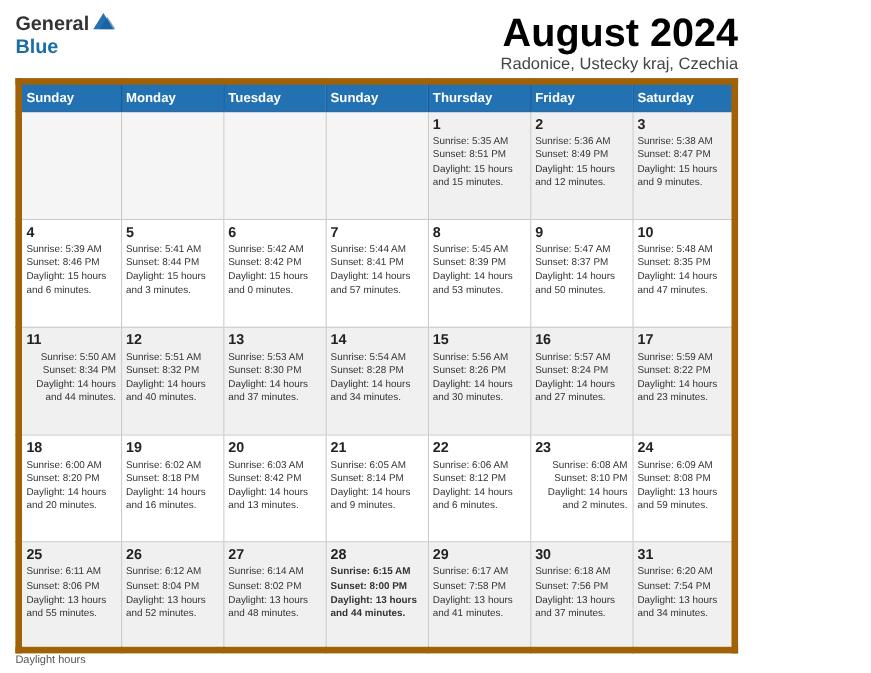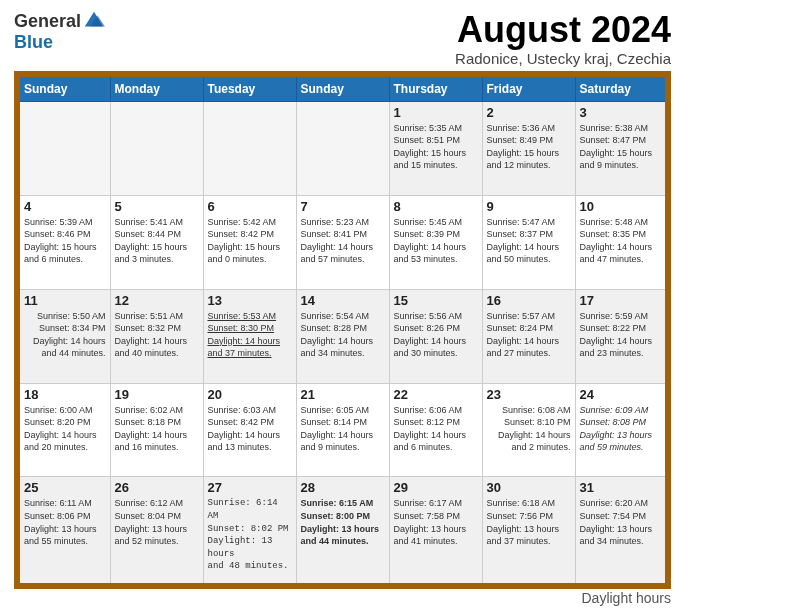--- a/index.html
+++ b/index.html
@@ -95,24 +95,24 @@
       color: #222;
       display: block;
       margin-bottom: 2px;
     }
     .day-info {
       font-size: 9px;
       color: #333;
       line-height: 1.4;
     }
     .footer-note {
-      font-size: 14px;
+      font-size: 10px;
       color: #555;
       margin-top: 1px;
-      text-align: right;
+      text-align: left;
     }
     table {
       border-collapse: collapse;
       width: 100%;
     }
   </style>
 </head>
 <body>
 
 <div class="page">
@@ -190,21 +190,21 @@
           </td>
           <td>
             <span class="day-number">6</span>
             <div class="day-info" style="white-space: pre-line;">Sunrise: 5:42 AM
 Sunset: 8:42 PM
 Daylight: 15 hours
 and 0 minutes.</div>
           </td>
           <td>
             <span class="day-number">7</span>
-            <div class="day-info" style="white-space: pre-line;">Sunrise: 5:23 AM
+            <div class="day-info" style="white-space: pre-line;">Sunrise: 5:44 AM
 Sunset: 8:41 PM
 Daylight: 14 hours
 and 57 minutes.</div>
           </td>
           <td>
             <span class="day-number">8</span>
             <div class="day-info" style="white-space: pre-line;">Sunrise: 5:45 AM
 Sunset: 8:39 PM
 Daylight: 14 hours
 and 53 minutes.</div>
@@ -234,21 +234,21 @@
           </td>
           <td class="shade">
             <span class="day-number">12</span>
             <div class="day-info" style="white-space: pre-line;">Sunrise: 5:51 AM
 Sunset: 8:32 PM
 Daylight: 14 hours
 and 40 minutes.</div>
           </td>
           <td class="shade">
             <span class="day-number">13</span>
-            <div class="day-info" style="white-space: pre-line; text-decoration: underline;">Sunrise: 5:53 AM
+            <div class="day-info" style="white-space: pre-line;">Sunrise: 5:53 AM
 Sunset: 8:30 PM
 Daylight: 14 hours
 and 37 minutes.</div>
           </td>
           <td class="shade">
             <span class="day-number">14</span>
             <div class="day-info" style="white-space: pre-line;">Sunrise: 5:54 AM
 Sunset: 8:28 PM
 Daylight: 14 hours
 and 34 minutes.</div>
@@ -313,21 +313,21 @@
           </td>
           <td>
             <span class="day-number">23</span>
             <div class="day-info" style="white-space: pre-line; text-align: right;">Sunrise: 6:08 AM
 Sunset: 8:10 PM
 Daylight: 14 hours
 and 2 minutes.</div>
           </td>
           <td>
             <span class="day-number">24</span>
-            <div class="day-info" style="white-space: pre-line; font-style: italic;">Sunrise: 6:09 AM
+            <div class="day-info" style="white-space: pre-line;">Sunrise: 6:09 AM
 Sunset: 8:08 PM
 Daylight: 13 hours
 and 59 minutes.</div>
           </td>
         </tr>
         <tr>
           <td class="shade">
             <span class="day-number">25</span>
             <div class="day-info" style="white-space: pre-line;">Sunrise: 6:11 AM
 Sunset: 8:06 PM
@@ -336,21 +336,21 @@
           </td>
           <td class="shade">
             <span class="day-number">26</span>
             <div class="day-info" style="white-space: pre-line;">Sunrise: 6:12 AM
 Sunset: 8:04 PM
 Daylight: 13 hours
 and 52 minutes.</div>
           </td>
           <td class="shade">
             <span class="day-number">27</span>
-            <div class="day-info" style="white-space: pre-line; font-family: Liberation Mono, monospace;">Sunrise: 6:14 AM
+            <div class="day-info" style="white-space: pre-line;">Sunrise: 6:14 AM
 Sunset: 8:02 PM
 Daylight: 13 hours
 and 48 minutes.</div>
           </td>
           <td class="shade">
             <span class="day-number">28</span>
             <div class="day-info" style="white-space: pre-line; font-weight: bold;">Sunrise: 6:15 AM
 Sunset: 8:00 PM
 Daylight: 13 hours
 and 44 minutes.</div>

